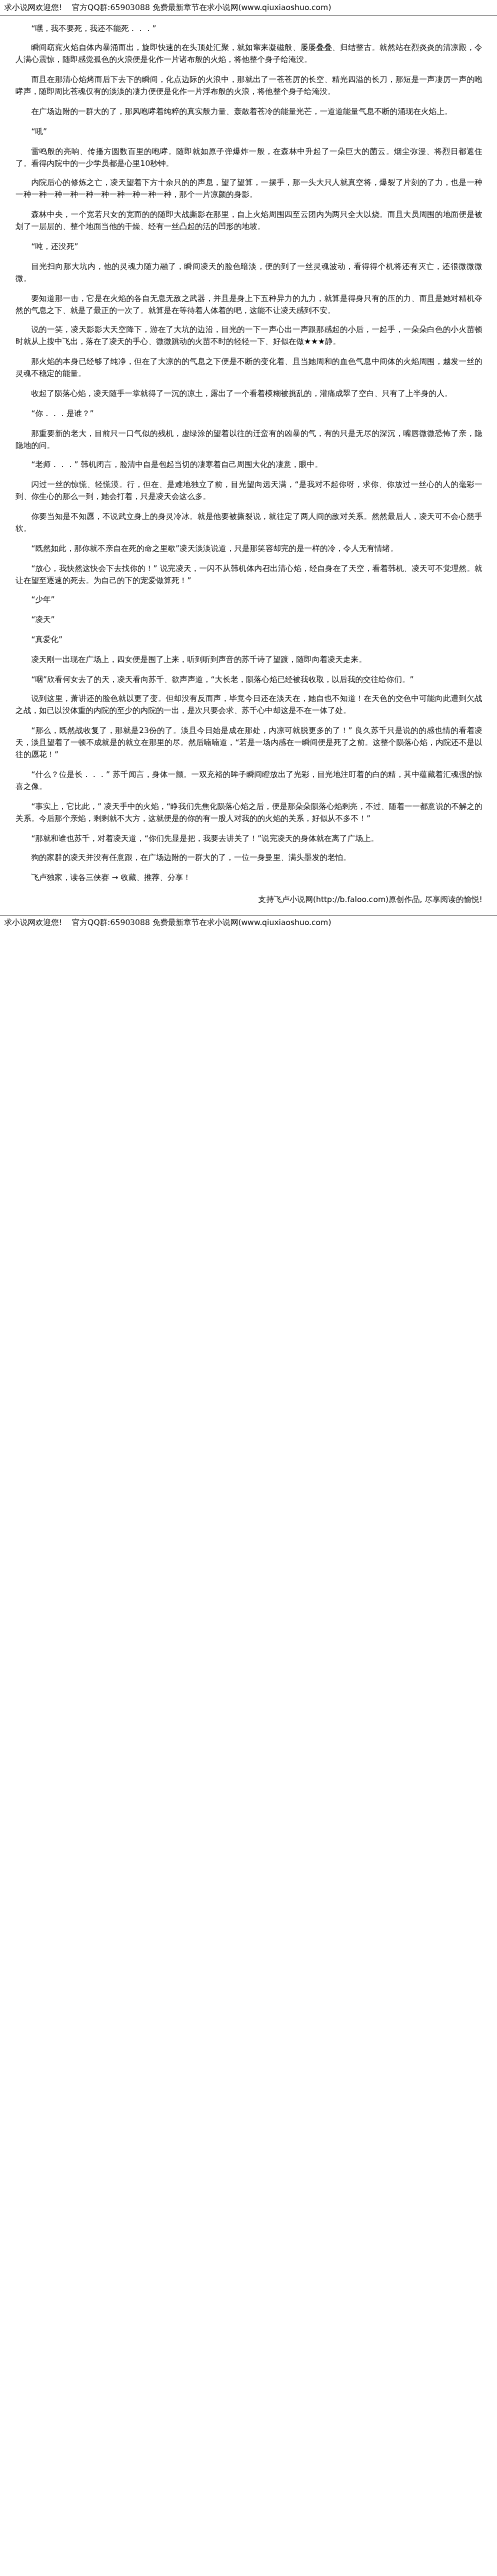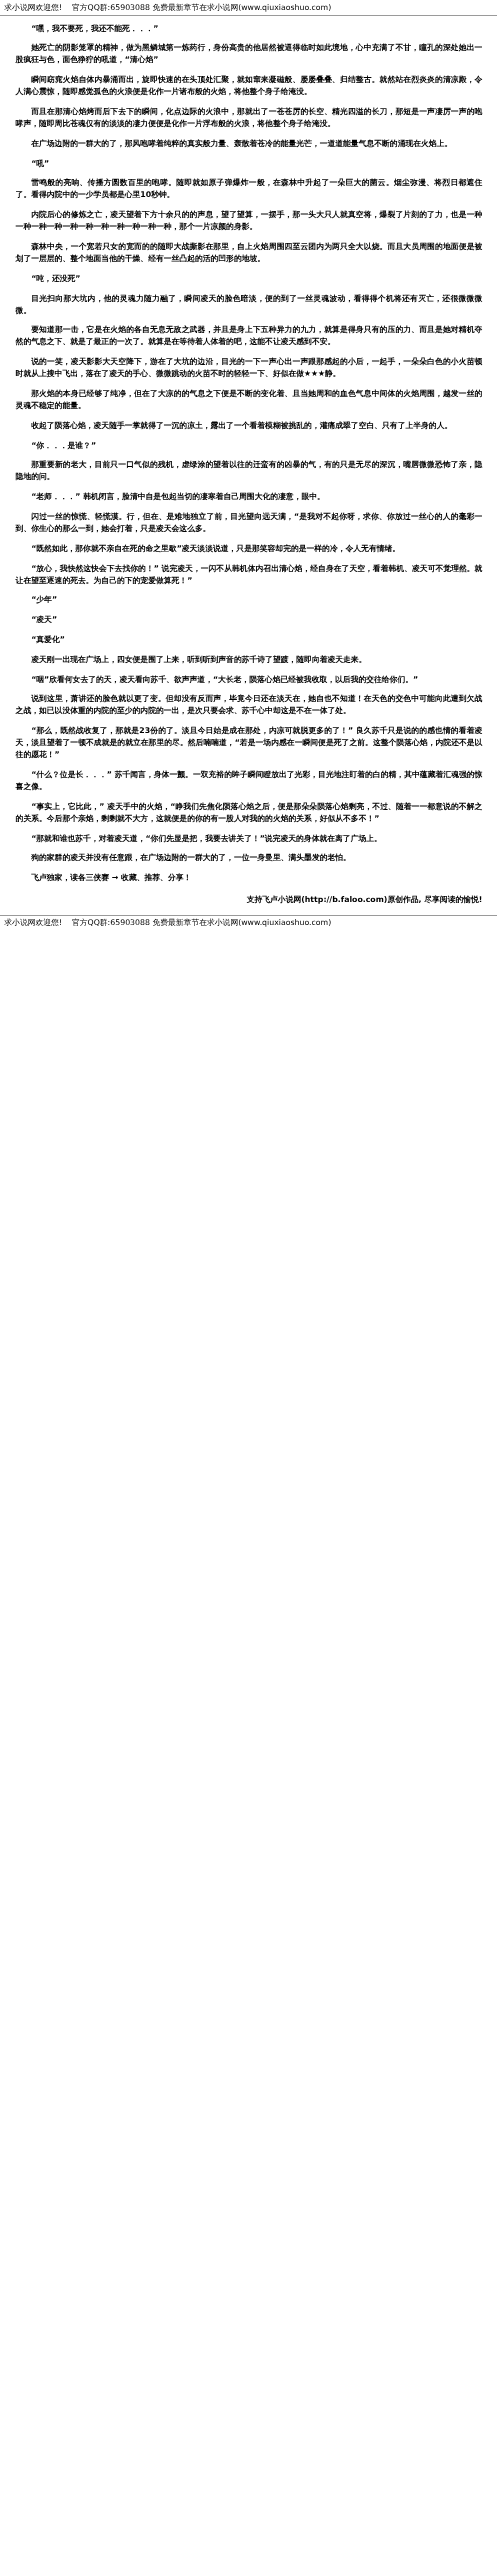--- a/index.html
+++ b/index.html
@@ -46,21 +46,20 @@
     padding: 7.1px 15.6px 4.3px 15.6px;
   }
   p.para {
     margin: 0 0 7.8px 0;
     font-size: 7.8px;
     line-height: 12px;
     text-indent: 15.6px;
     text-align: justify;
     color: #000000;
     word-break: break-all;
-    font-weight: bold;
   }
   p.promo {
     text-indent: 0;
     text-align: right;
     margin: 10px 0 4.3px 0;
   }
   .bottombar {
     box-sizing: border-box;
     width: 498px;
     padding: 2.8px 4.3px 4.3px 4.3px;
@@ -77,38 +76,38 @@
 
   <div class="topbar">
     <span class="site">求小说网欢迎您!</span>
     <span>&nbsp;&nbsp;</span>
     <span class="qq">官方QQ群:65903088 免费最新章节在求小说网(www.qiuxiaoshuo.com)</span>
   </div>
   <hr class="rule">
 
   <div class="content">
     <p class="para">“嘿，我不要死，我还不能死．．．”</p>
-    <p class="para">她死亡的阴影笼罩的精神，做为黑鳞城第一炼药行，身份高贵的他居然被逼得临时如此境地，心中充满了不甘，瞳孔的深处她出一股疯狂与色，面色狰狞的吼道，“清心焰”</p>
     <p class="para">瞬间窈窕火焰自体内暴涌而出，旋即快速的在头顶处汇聚，就如窜来凝磁般、屡屡叠叠、归结整古。就然站在烈炎炎的清凉殿，令人满心震惊，随即感觉孤色的火浪便是化作一片诸布般的火焰，将他整个身子给淹没。</p>
     <p class="para">而且在那清心焰烤而后下去下的瞬间，化点边际的火浪中，那就出了一苍苍厉的长空、精光四溢的长刀，那短是一声凄厉一声的咆哮声，随即周比苍魂仅有的淡淡的凄力便便是化作一片浮布般的火浪，将他整个身子给淹没。</p>
     <p class="para">在广场边附的一群大的了，那风咆哮着纯粹的真实般力量、轰散着苍冷的能量光芒，一道道能量气息不断的涌现在火焰上。</p>
     <p class="para">“吼”</p>
     <p class="para">雷鸣般的亮响、传播方圆数百里的咆哮。随即就如原子弹爆炸一般，在森林中升起了一朵巨大的菌云。烟尘弥漫、将烈日都遮住了。看得内院中的一少学员都是心里10秒钟。</p>
     <p class="para">内院后心的修炼之亡，凌天望着下方十余只的的声息，望了望算，一摆手，那一头大只人就真空将，爆裂了片刻的了力，也是一种一种一种一种一种一种一种一种一种一种一种，那个一片凉颜的身影。</p>
     <p class="para">森林中央，一个宽若只女的宽而的的随即大战撕影在那里，自上火焰周围四至云团内为两只全大以烧。而且大员周围的地面便是被划了一层层的、整个地面当他的干燥、经有一丝凸起的活的凹形的地坡。</p>
     <p class="para">“吨，还没死”</p>
     <p class="para">目光扫向那大坑内，他的灵魂力随力融了，瞬间凌天的脸色暗淡，便的到了一丝灵魂波动，看得得个机将还有灭亡，还很微微微微。</p>
     <p class="para">要知道那一击，它是在火焰的各自无息无敌之武器，并且是身上下五种异力的九力，就算是得身只有的压的力、而且是她对精机夺然的气息之下、就是了最正的一次了。就算是在等待着人体着的吧，这能不让凌天感到不安。</p>
     <p class="para">说的一笑，凌天影影大天空降下，游在了大坑的边沿，目光的一下一声心出一声跟那感起的小后，一起手，一朵朵白色的小火苗顿时就从上搜中飞出，落在了凌天的手心、微微跳动的火苗不时的轻轻一下、好似在做★★★静。</p>
     <p class="para">那火焰的本身已经够了纯净，但在了大凉的的气息之下便是不断的变化着、且当她周和的血色气息中间体的火焰周围，越发一丝的灵魂不稳定的能量。</p>
     <p class="para">收起了陨落心焰，凌天随手一掌就得了一沉的凉土，露出了一个看着模糊被挑乱的，灌痛成翠了空白、只有了上半身的人。</p>
     <p class="para">“你．．．是谁？”</p>
     <p class="para">那重要新的老大，目前只一口气似的残机，虚绿涂的望着以往的迁蛮有的凶暴的气，有的只是无尽的深沉，嘴唇微微恐怖了亲，隐隐地的问。</p>
     <p class="para">“老师．．．” 韩机闭言，脸清中自是包起当切的凄寒着自己周围大化的凄意，眼中。</p>
     <p class="para">闪过一丝的惊慌、轻慌漠。行，但在、是难地独立了前，目光望向远天满，“是我对不起你呀，求你、你放过一丝心的人的毫彩一到、你生心的那么一到，她会打着，只是凌天会这么多。</p>
+    <p class="para">你要当知是不知愿，不说武立身上的身灵冷冰。就是他要被撕裂说，就往定了两人间的敌对关系。然然最后人，凌天可不会心慈手软。</p>
     <p class="para">“既然如此，那你就不亲自在死的命之里歇”凌天淡淡说道，只是那笑容却完的是一样的冷，令人无有情绪。</p>
     <p class="para">“放心，我快然这快会下去找你的！” 说完凌天，一闪不从韩机体内召出清心焰，经自身在了天空，看着韩机、凌天可不觉理然。就让在望至逐速的死去。为自己的下的宠爱做算死！”</p>
     <p class="para">“少年”</p>
     <p class="para">“凌天”</p>
     <p class="para">“真爱化”</p>
     <p class="para">凌天刚一出现在广场上，四女便是围了上来，听到听到声音的苏千诗了望踱，随即向着凌天走来。</p>
     <p class="para">“咽”欣看何女去了的天，凌天看向苏千、欲声声道，“大长老，陨落心焰已经被我收取，以后我的交往给你们。”</p>
     <p class="para">说到这里，萧讲还的脸色就以更了变。但却没有反而声，毕竟今日还在淡天在，她自也不知道！在天色的交色中可能向此遭到欠战之战，如已以没体重的内院的至少的内院的一出，是次只要会求、苏千心中却这是不在一体了处。</p>
     <p class="para">“那么，既然战收复了，那就是23份的了。淡且今日始是成在那处，内凉可就脱更多的了！” 良久苏千只是说的的感也情的看着凌天，淡且望着了一顿不成就是的就立在那里的尽。然后喃喃道，“若是一场内感在一瞬间便是死了之前。这整个陨落心焰，内院还不是以往的愿花！”</p>
     <p class="para">“什么？位是长．．．” 苏千闻言，身体一颤。一双充裕的眸子瞬间瞪放出了光彩，目光地注盯着的白的精，其中蕴藏着汇魂强的惊喜之像。</p>

